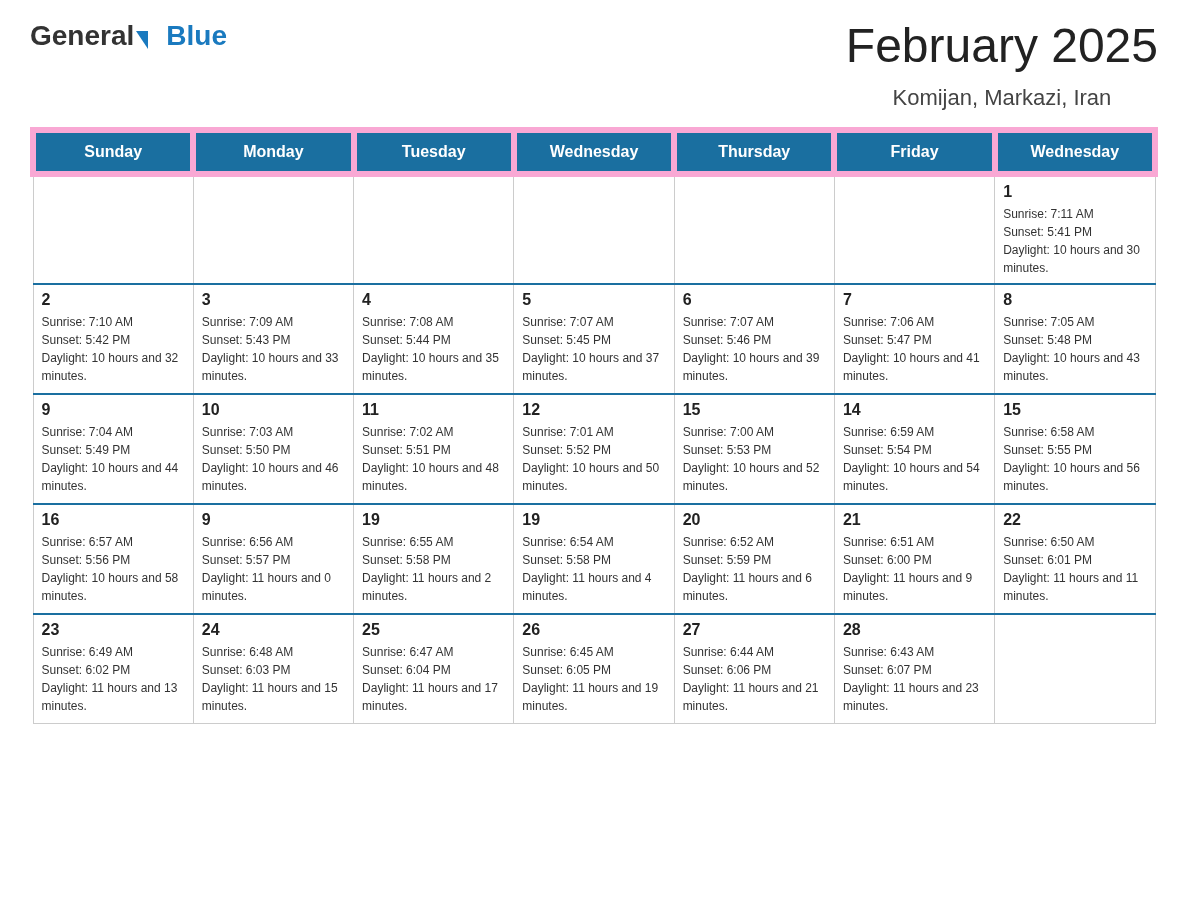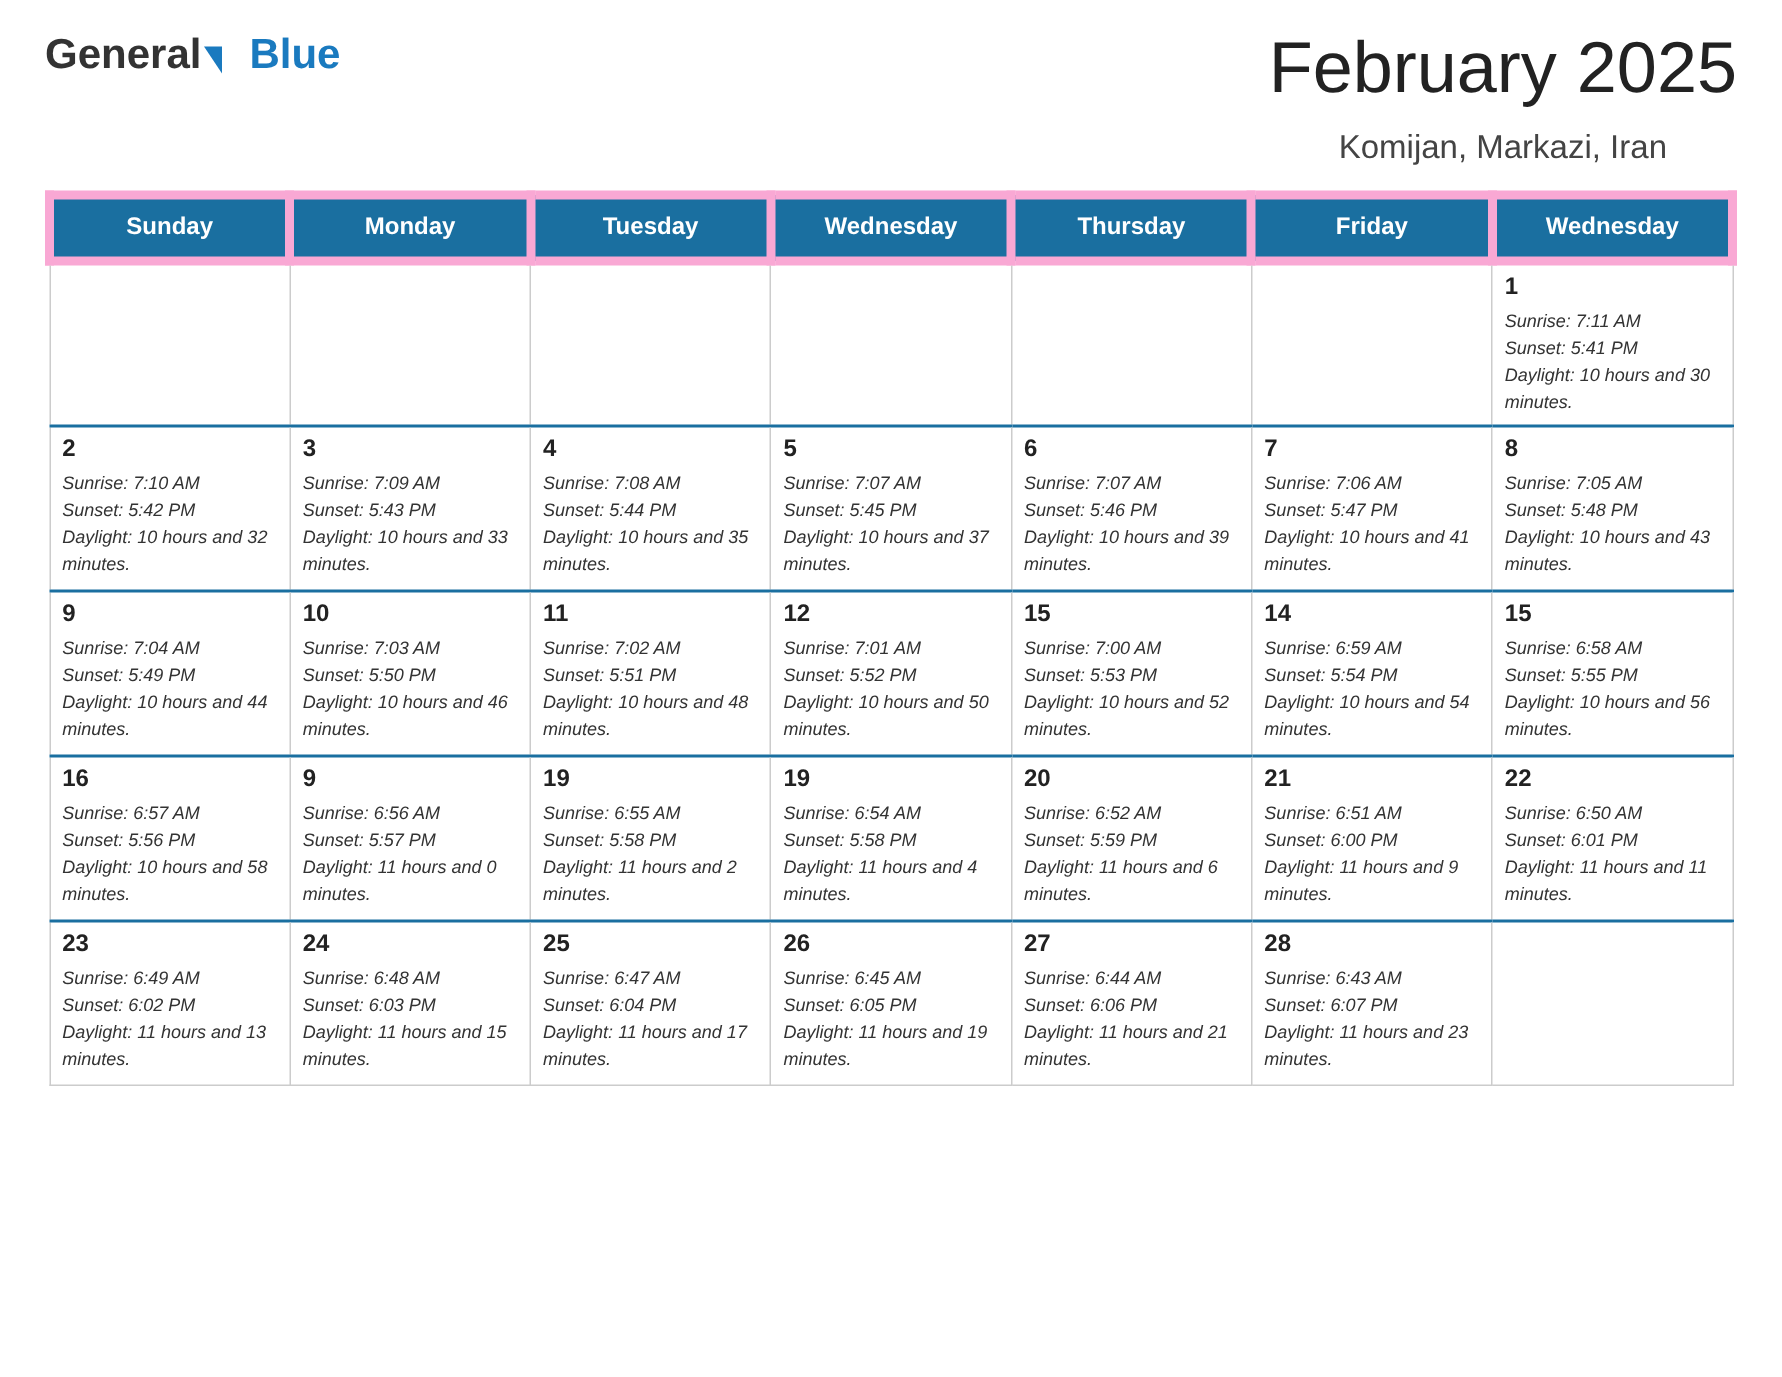--- a/index.html
+++ b/index.html
@@ -79,21 +79,20 @@
     .day-number {
       font-size: 16px;
       font-weight: bold;
       color: #222;
       margin-bottom: 4px;
     }
     .day-info {
       font-size: 12px;
       color: #333;
       line-height: 1.5;
-      font-style: italic;
     }
     .empty-cell {
       background: #f9f9f9;
     }
   </style>
 </head>
 <body>
 
 <div class="header">
   <div class="logo">

